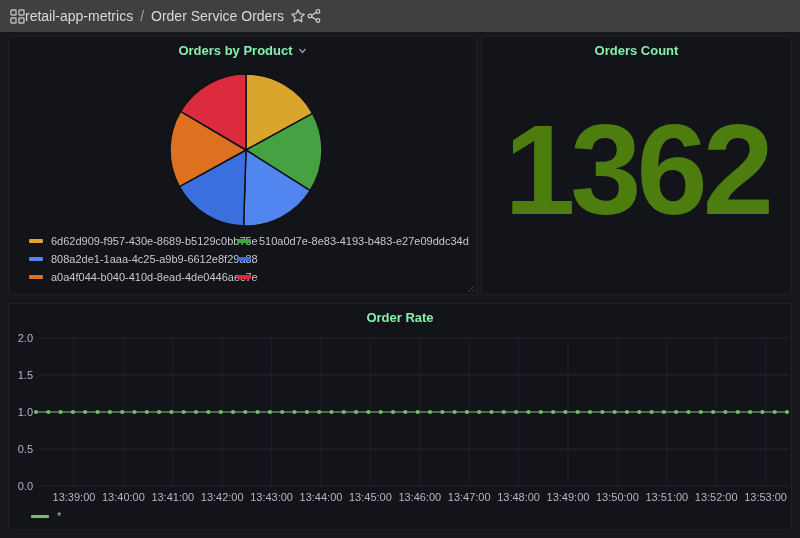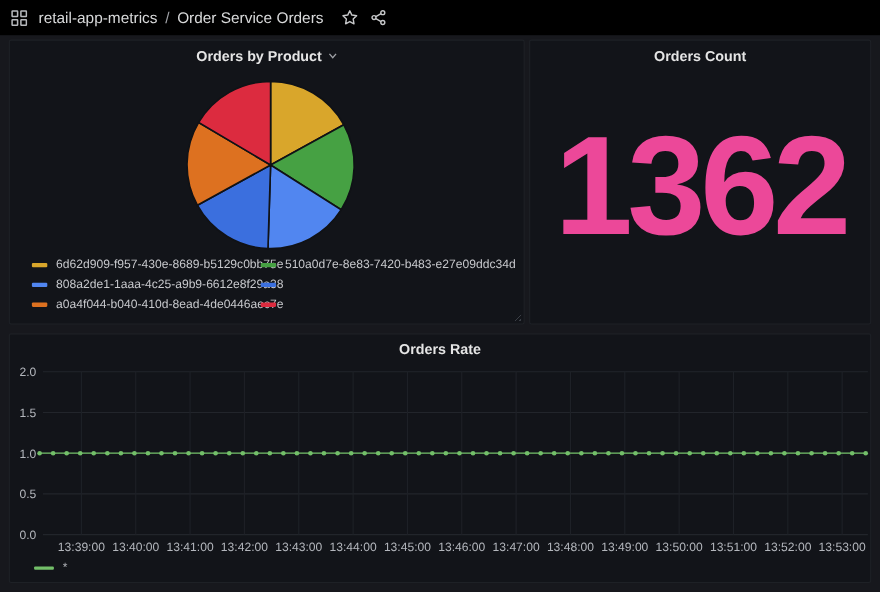--- a/index.html
+++ b/index.html
@@ -5,40 +5,40 @@
   html,body{margin:0;padding:0;}
   body{
     width:800px;height:538px;position:relative;overflow:hidden;
     background:#17181d;
     font-family:"Liberation Sans",sans-serif;
     -webkit-font-smoothing:antialiased;
   }
   
   .topbar{
     position:absolute;top:0;left:0;width:800px;height:32px;
-    background:#000000;display:flex;align-items:center;
-    padding:1px 10px;box-sizing:border-box;gap:10px;
+    background:#404040;display:flex;align-items:center;
+    padding:1px 10px;box-sizing:border-box;
   }
   .topbar .ticon{display:flex;align-items:center;justify-content:center;cursor:pointer;}
   .breadcrumb{display:flex;align-items:center;gap:7px;color:#d8d9da;font-size:14px;}
   .crumb{cursor:pointer;white-space:nowrap;}
   .crumb-sep{color:#9fa1a6;}
   .topbar .after-text{margin-left:6px;}
   
   .panel{
     position:absolute;background:#121419;border:1px solid #1e2126;
     border-radius:2px;box-sizing:border-box;
   }
   .panel-pie{left:8px;top:36px;width:469px;height:259px;}
   .panel-count{left:481px;top:36px;width:311px;height:259px;}
   .panel-rate{left:8px;top:303px;width:784px;height:227px;}
   .panel-header{
     position:absolute;top:0;left:0;right:0;height:26px;
     display:flex;align-items:center;justify-content:center;gap:5px;
-    color:#e5e5e5;font-size:13px;font-weight:600;cursor:pointer;z-index:2;
+    color:#86efac;font-size:13px;font-weight:600;cursor:pointer;z-index:2;
   }
   
   .pie-svg{position:absolute;left:0;top:0;}
   .pie-legend{
     position:absolute;left:20px;bottom:10px;
     display:grid;grid-template-columns:202px auto;column-gap:6px;row-gap:4px;
     font-size:11px;color:#c7c8cc;
   }
   .legend-item{display:flex;align-items:center;gap:8px;height:14px;white-space:nowrap;cursor:pointer;}
   .swatch{width:14px;height:4px;border-radius:1px;flex:0 0 auto;}
@@ -111,21 +111,21 @@
       <path d="M237,113 L170.4,149.6 A76,76 0 0 1 171.6,74.3 Z" fill="#DD7120" stroke="#101216" stroke-width="1.5"></path>
       <path d="M237,113 L171.6,74.3 A76,76 0 0 1 237.0,37.0 Z" fill="#DC2B3F" stroke="#101216" stroke-width="1.5"></path>
     </svg>
   <div id="pie-legend" class="pie-legend">
       <div class="legend-item">
         <span class="swatch" style="background: rgb(217, 166, 43);"></span>
         <span>6d62d909-f957-430e-8689-b5129c0bb75e</span>
       </div>
       <div class="legend-item">
         <span class="swatch" style="background: rgb(70, 161, 67);"></span>
-        <span>510a0d7e-8e83-7420-b483-e27e09ddc34d</span>
+        <span>510a0d7e-8e83-4193-b483-e27e09ddc34d</span>
       </div>
       <div class="legend-item">
         <span class="swatch" style="background: rgb(81, 134, 240);"></span>
         <span>808a2de1-1aaa-4c25-a9b9-6612e8f29a38</span>
       </div>
       <div class="legend-item">
         <span class="swatch" style="background: rgb(59, 111, 222);"></span>
       </div>
       <div class="legend-item">
         <span class="swatch" style="background: rgb(221, 113, 32);"></span>
@@ -135,26 +135,26 @@
         <span class="swatch" style="background: rgb(220, 43, 63);"></span>
       </div>
     </div>
   <div class="resize-handle"></div>
 </section>
 
 <section class="panel panel-count">
   <div class="panel-header">
     <span>Orders Count</span>
   </div>
-  <div id="stat-value" class="big-stat" style="color: #ec4899;">1362</div>
+  <div id="stat-value" class="big-stat" style="color: #4d7c0f;">1362</div>
 </section>
 
 <section class="panel panel-rate">
   <div class="panel-header">
-    <span>Orders Rate</span>
+    <span>Order Rate</span>
   </div>
   <svg id="rate-svg" class="rate-svg" width="782" height="225">
       <line x1="30" y1="182" x2="780" y2="182" stroke="#22252b" stroke-width="1"></line>
       <text x="24" y="186" text-anchor="end" fill="#b4b7bd" font-size="11">0.0</text>
       <line x1="30" y1="145" x2="780" y2="145" stroke="#22252b" stroke-width="1"></line>
       <text x="24" y="149" text-anchor="end" fill="#b4b7bd" font-size="11">0.5</text>
       <line x1="30" y1="108" x2="780" y2="108" stroke="#22252b" stroke-width="1"></line>
       <text x="24" y="112" text-anchor="end" fill="#b4b7bd" font-size="11">1.0</text>
       <line x1="30" y1="71" x2="780" y2="71" stroke="#22252b" stroke-width="1"></line>
       <text x="24" y="75" text-anchor="end" fill="#b4b7bd" font-size="11">1.5</text>

